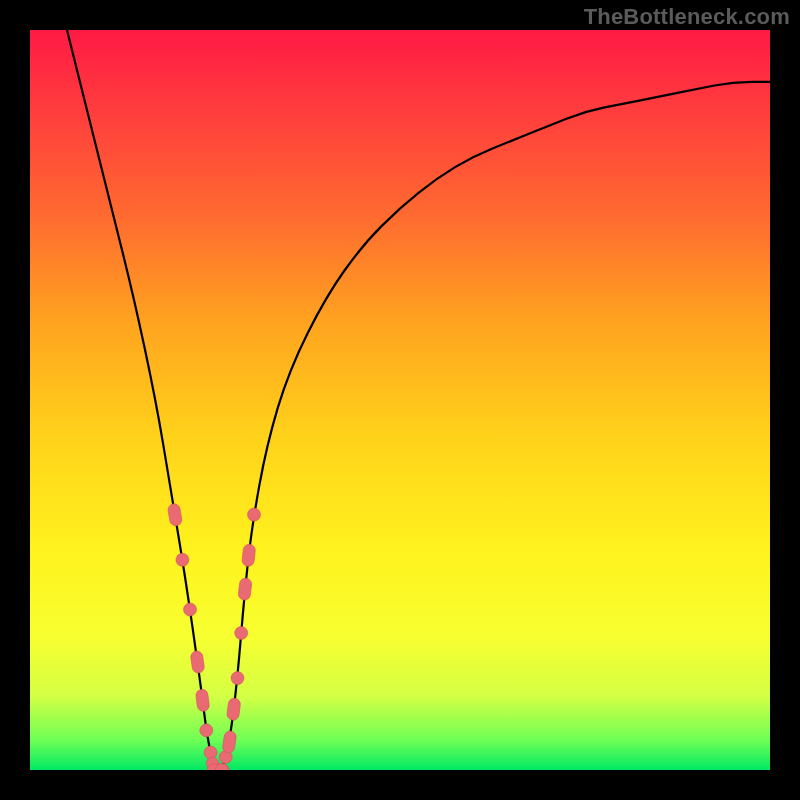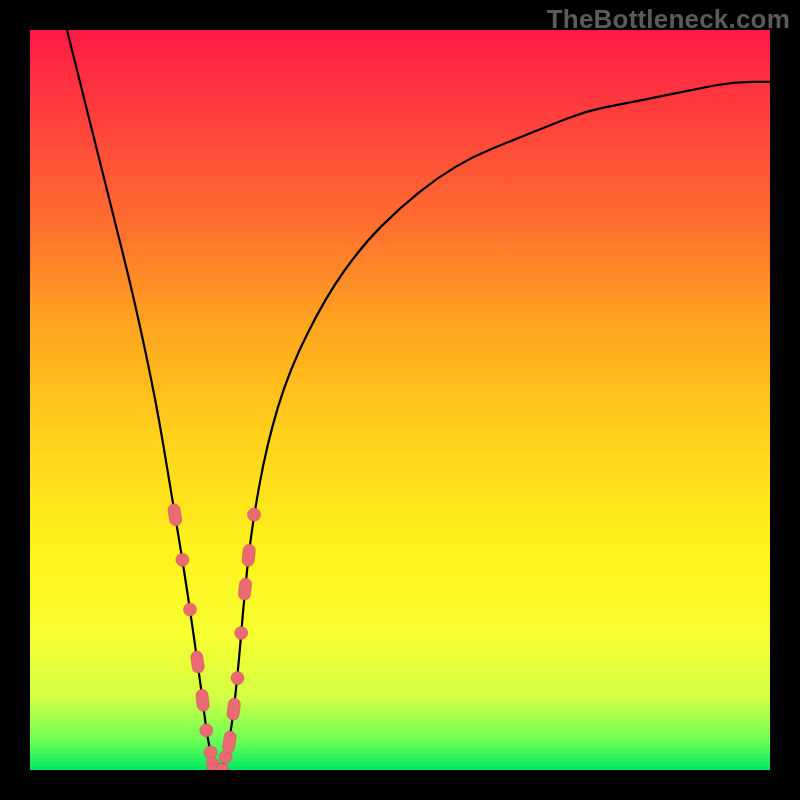--- a/index.html
+++ b/index.html
@@ -33,21 +33,21 @@
       #d4ff44 90%,
       #6eff55 96%,
       #00e864 100%
     );
   }
   .watermark {
     position: absolute;
     top: 4px;
     right: 10px;
     font-family: Arial, Helvetica, sans-serif;
-    font-size: 26px;
+    font-size: 22px;
     font-weight: 600;
     color: #5b5b5b;
     letter-spacing: 0.2px;
     user-select: none;
   }
   svg.curve {
     position: absolute;
     left: 0;
     top: 0;
     width: 740px;

